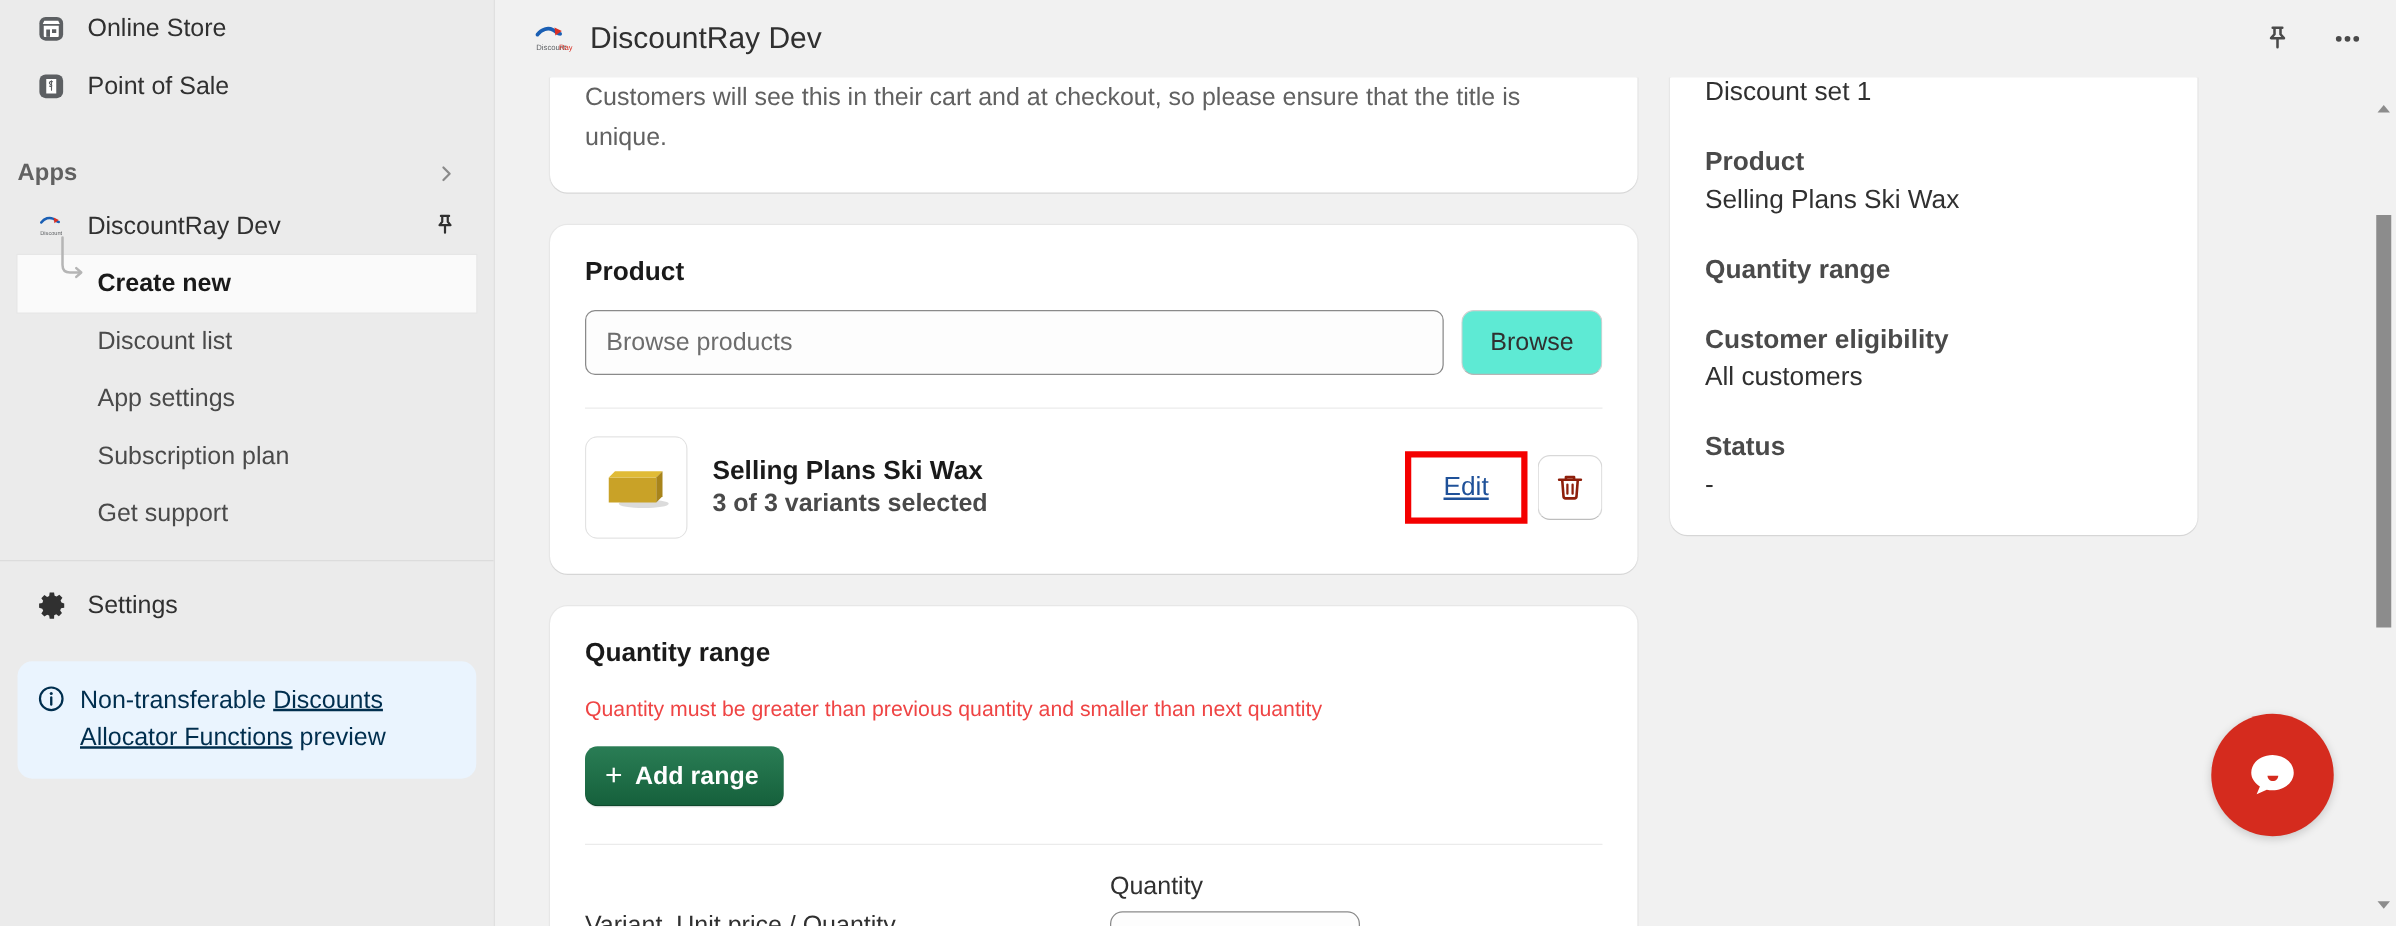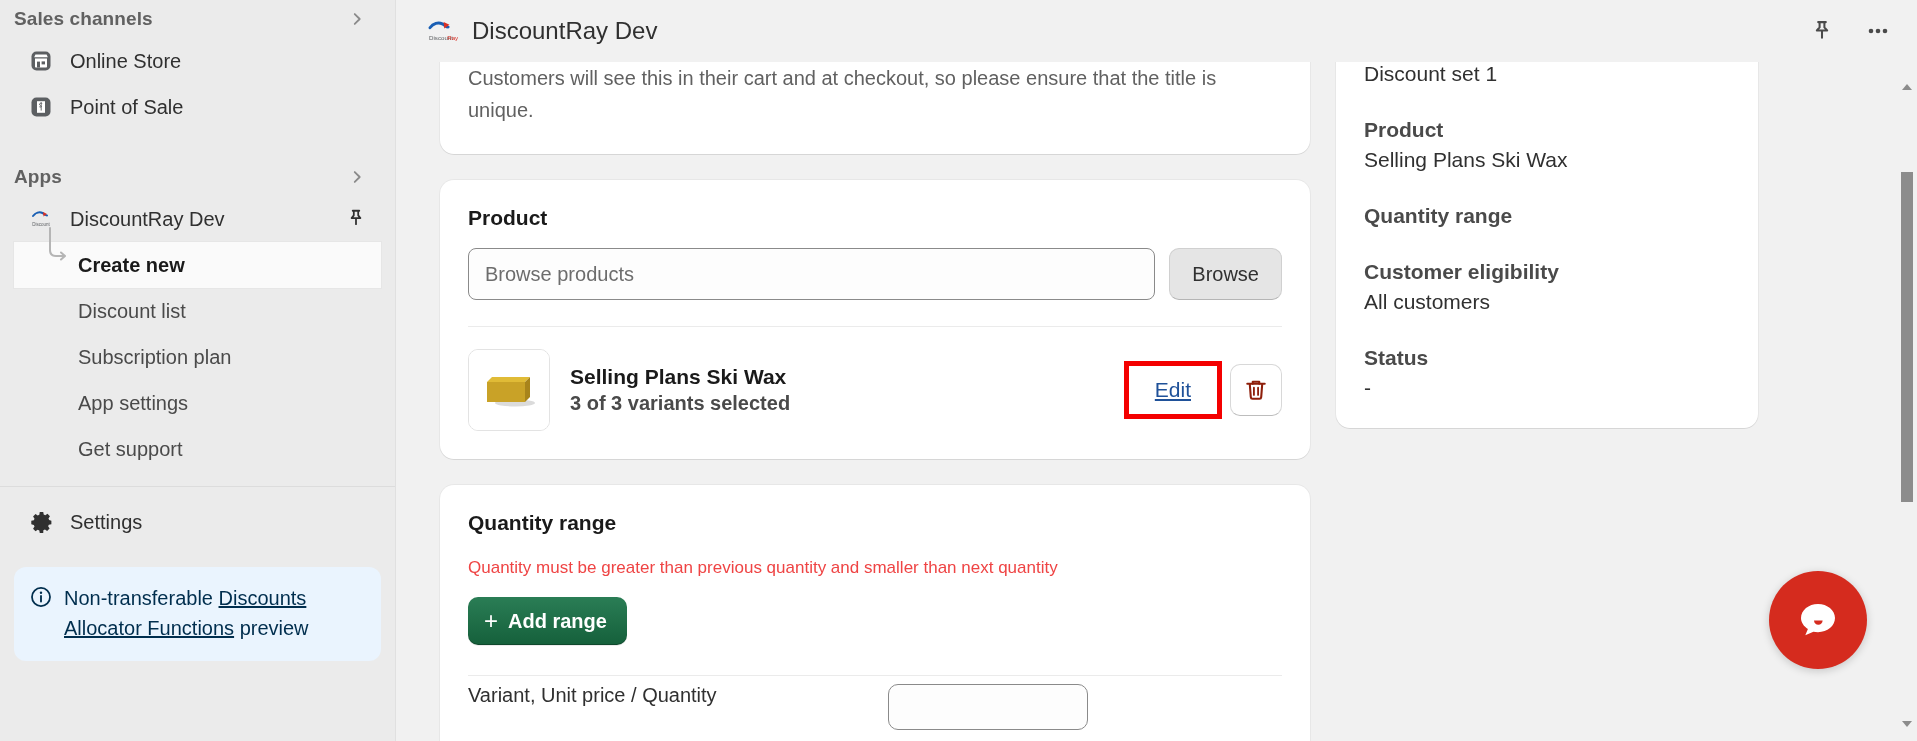--- a/index.html
+++ b/index.html
@@ -168,21 +168,21 @@
     font-family: "Liberation Sans", sans-serif;
     outline: none;
   }
   .txt-input::placeholder { color: #6d6d6d; }
   .btn-secondary {
     height: 52px;
     padding: 0 22px;
     border-radius: 10px;
     border: 1px solid #d0d0d0;
     border-bottom-color: #b5b5b5;
-    background: #e5e5e5;
+    background: #5eead4;
     font-size: 20px; color: #303030;
     font-family: "Liberation Sans", sans-serif;
     cursor: pointer;
     white-space: nowrap;
   }
 
   .row-sep { height: 1px; background: #ebebeb; margin: 26px 0 0 0; }
 
   .prod-row {
     display: flex; align-items: center; gap: 20px;
@@ -300,28 +300,20 @@
   }
 </style>
 </head>
 <body>
 
 <div class="app">
 
   <aside class="sidebar">
     <div class="side-scroll">
 
-      <div class="section-head">
-        <span class="title">Sales channels</span>
-        <span class="chev">
-          <svg width="18" height="18" viewBox="0 0 20 20" fill="none">
-              <path d="M7.5 4.5L13 10l-5.5 5.5" stroke="#8a8a8a" stroke-width="2" stroke-linecap="round" stroke-linejoin="round"></path>
-            </svg>
-        </span>
-      </div>
 
       <div class="nav-item">
         <span class="ico">
           <svg width="24" height="24" viewBox="0 0 24 24">
               <rect x="2.5" y="2.5" width="19" height="19" rx="5" fill="#5c5f62"></rect>
               <path d="M6 9.5h12v8.2a.8.8 0 0 1-.8.8H6.8a.8.8 0 0 1-.8-.8V9.5z" fill="#fff"></path>
               <path d="M5.2 8.2l1.2-2.6h11.2l1.2 2.6H5.2z" fill="#fff"></path>
               <rect x="8" y="12.6" width="3" height="5.9" fill="#5c5f62"></rect>
               <rect x="12.6" y="12.4" width="3.4" height="3" fill="#5c5f62"></rect>
             </svg>
@@ -375,24 +367,24 @@
               <path d="M15 26.5l4 3.5-4 3.5" stroke="#b5b5b5" stroke-width="2" fill="none" stroke-linecap="round" stroke-linejoin="round"></path>
             </svg>
         </span>
         <span>Create new</span>
       </div>
 
       <div class="nav-sub">
         <span>Discount list</span>
       </div>
       <div class="nav-sub">
+        <span>App settings</span>
+      </div>
+      <div class="nav-sub">
         <span>Subscription plan</span>
-      </div>
-      <div class="nav-sub">
-        <span>App settings</span>
       </div>
       <div class="nav-sub">
         <span>Get support</span>
       </div>
 
       <div class="side-divider"></div>
 
       <div class="nav-item">
         <span class="ico">
           <svg width="25" height="25" viewBox="0 0 20 20">
@@ -496,20 +488,24 @@
 
         <div class="card card-pad">
           <div class="card-title">Quantity range</div>
           <div class="qty-desc">Quantity must be greater than previous quantity and smaller than next quantity</div>
           <button class="btn-primary">
             <span class="plus">+</span>
             <span>Add range</span>
           </button>
 
           <div class="tbl-sep"></div>
+          <div class="tbl-head">
+            <span class="c1"></span>
+            <span class="c2">Quantity</span>
+          </div>
           <div class="tbl-row">
             <span class="c1">Variant, Unit price / Quantity</span>
             <span class="c2">
               <input class="qty-input" type="text" style="">
             </span>
           </div>
         </div>
 
       </div>
 

